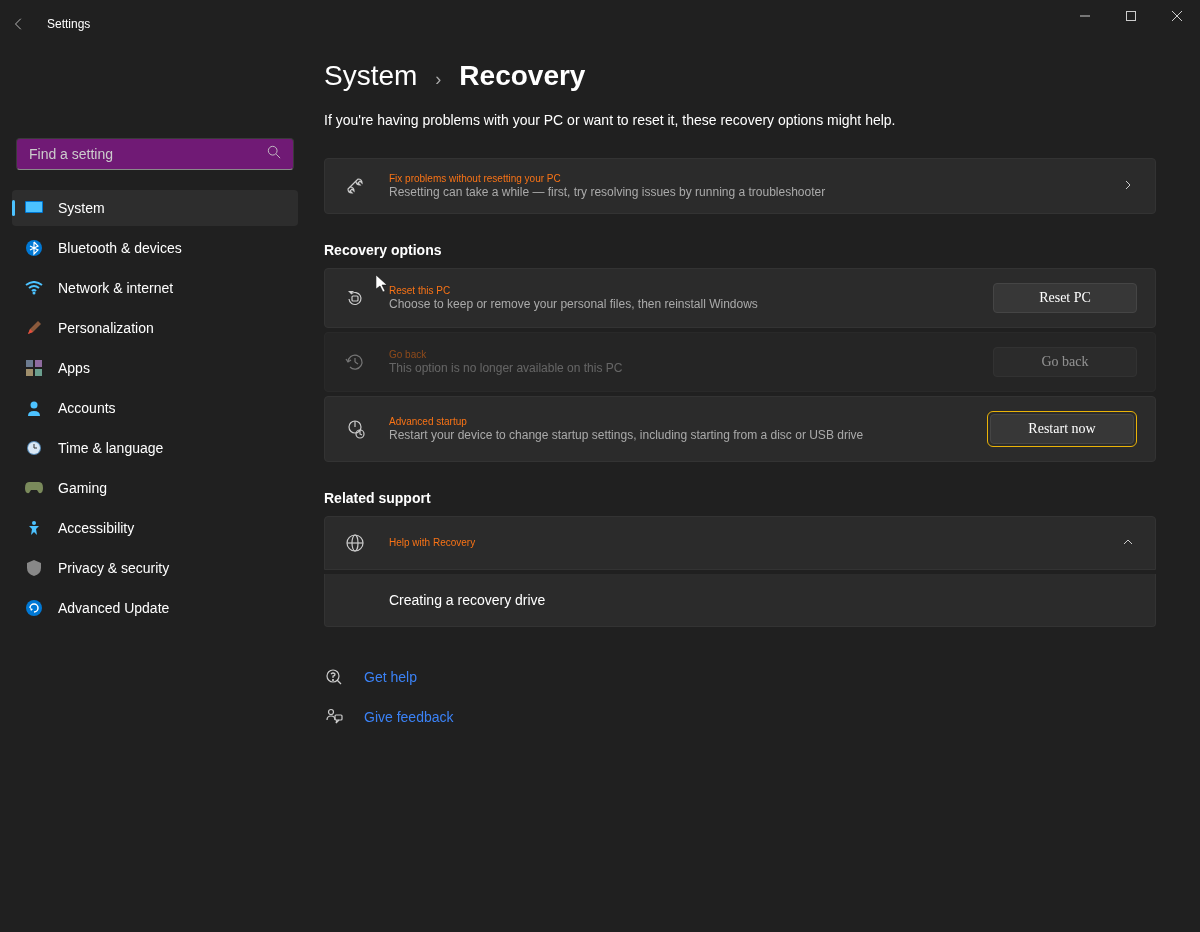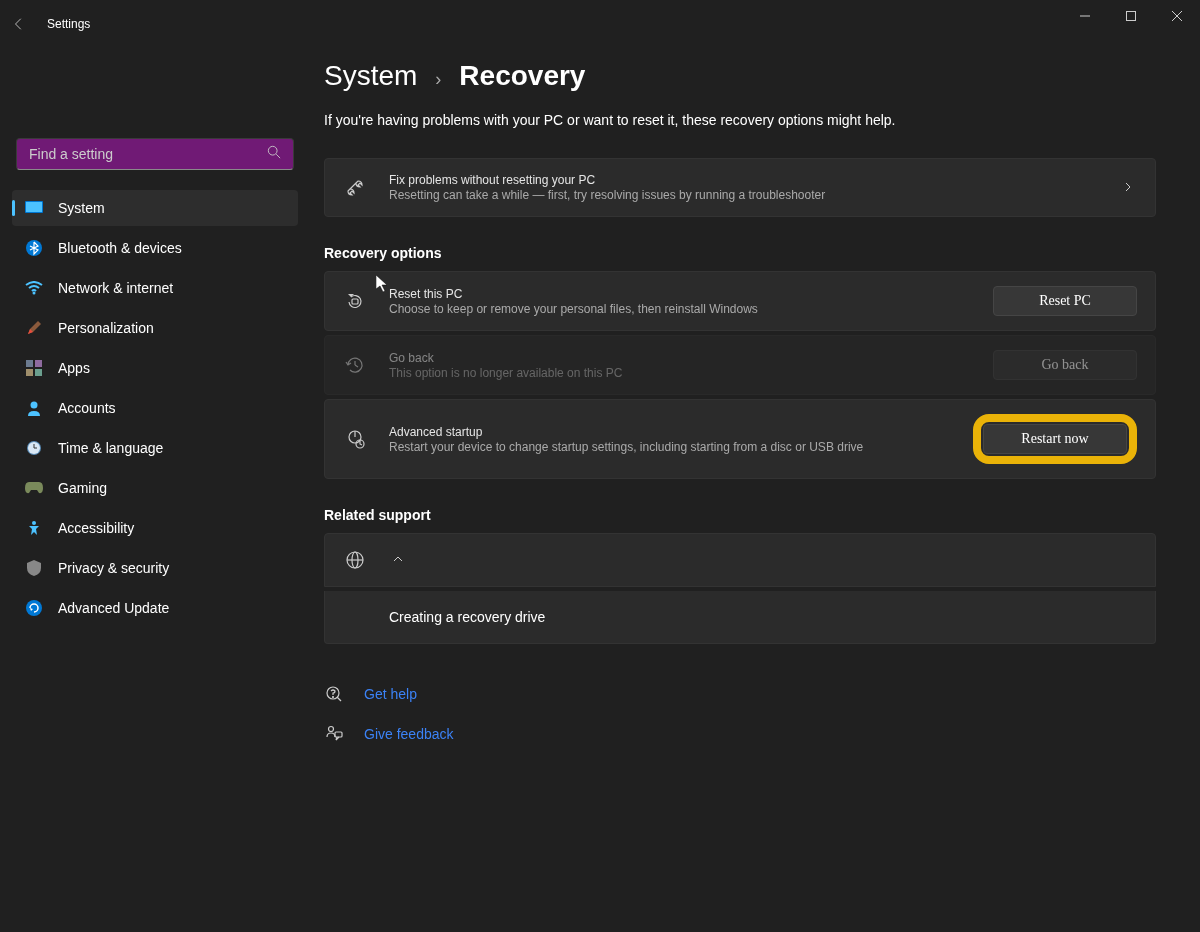--- a/index.html
+++ b/index.html
@@ -165,22 +165,22 @@
       margin-right: 22px;
       flex-shrink: 0;
       display: flex;
       align-items: center;
       justify-content: center;
     }
     .card-text {
       flex: 1;
     }
     .card-title {
-      font-size: 12px;
-      color: #e5e5e5;
+      font-size: 10px;
+      color: #f97316;
       margin-bottom: 1px;
     }
     .card-subtitle {
       font-size: 12px;
       color: #aaaaaa;
     }
     .card-action {
       margin-left: 12px;
     }
     .card-button {
@@ -200,22 +200,22 @@
       width: 18px;
       text-align: center;
     }
     .section-header {
       font-size: 14px;
       font-weight: 600;
       margin: 28px 0 10px 0;
       color: #ffffff;
     }
     .highlight-box {
-      border: 8px solid #eab308;
-      border-radius: 16px;
+      border: 1px solid #eab308;
+      border-radius: 6px;
       padding: 2px;
       display: inline-block;
     }
     .support-link {
       display: flex;
       align-items: center;
       padding: 10px 0;
       font-size: 14px;
       color: #3b82f6;
       gap: 20px;
@@ -479,20 +479,23 @@
     <h3 class="section-header">Related support</h3>
 
     <div class="card" style="border-radius:4px 4px 0 0;">
       <span class="card-icon">
         <svg width="20" height="20" viewBox="0 0 20 20" stroke="#cccccc" fill="none" stroke-width="1.2">
             <circle cx="10" cy="10" r="8"></circle>
             <ellipse cx="10" cy="10" rx="3" ry="8"></ellipse>
             <line x1="2" y1="10" x2="18" y2="10"></line>
           </svg>
       </span>
+      <div class="card-text">
+        <div class="card-title">Help with Recovery</div>
+      </div>
       <span class="card-chevron">
         <svg width="12" height="12" viewBox="0 0 12 12">
             <path d="M2 8 L6 4 L10 8" stroke="currentColor" fill="none" stroke-width="1"></path>
           </svg>
       </span>
     </div>
     <div class="sub-card">
       <span>Creating a recovery drive</span>
     </div>
 

